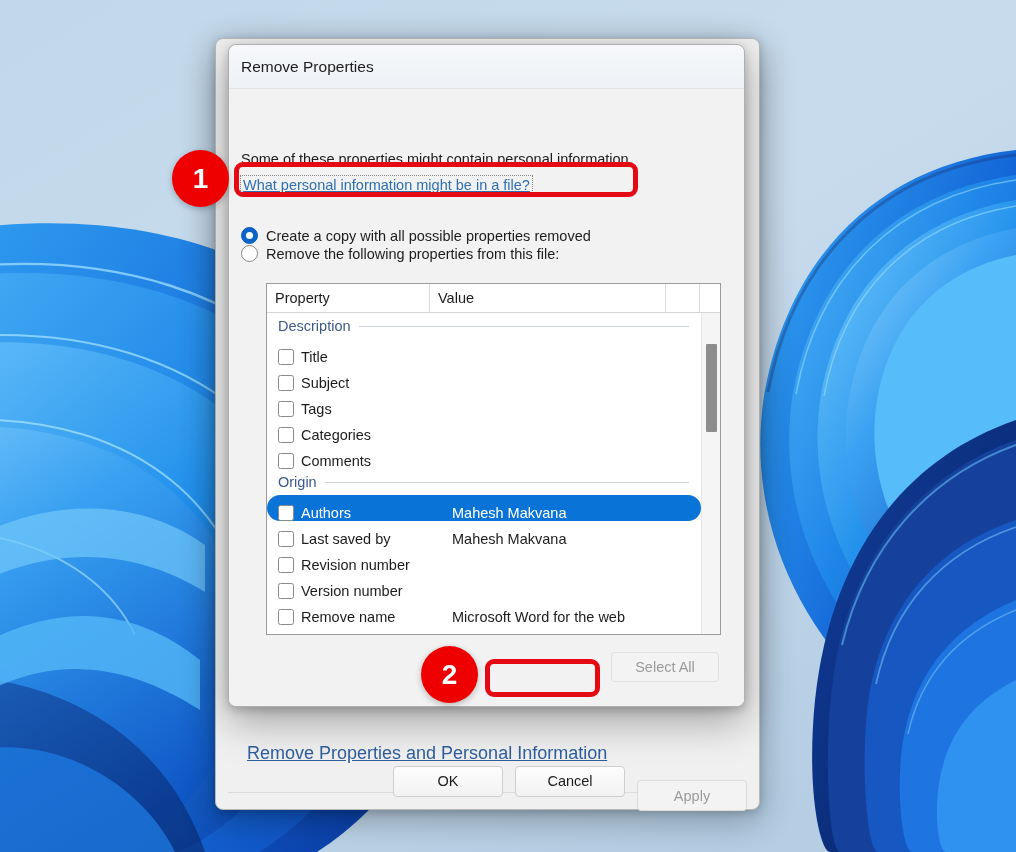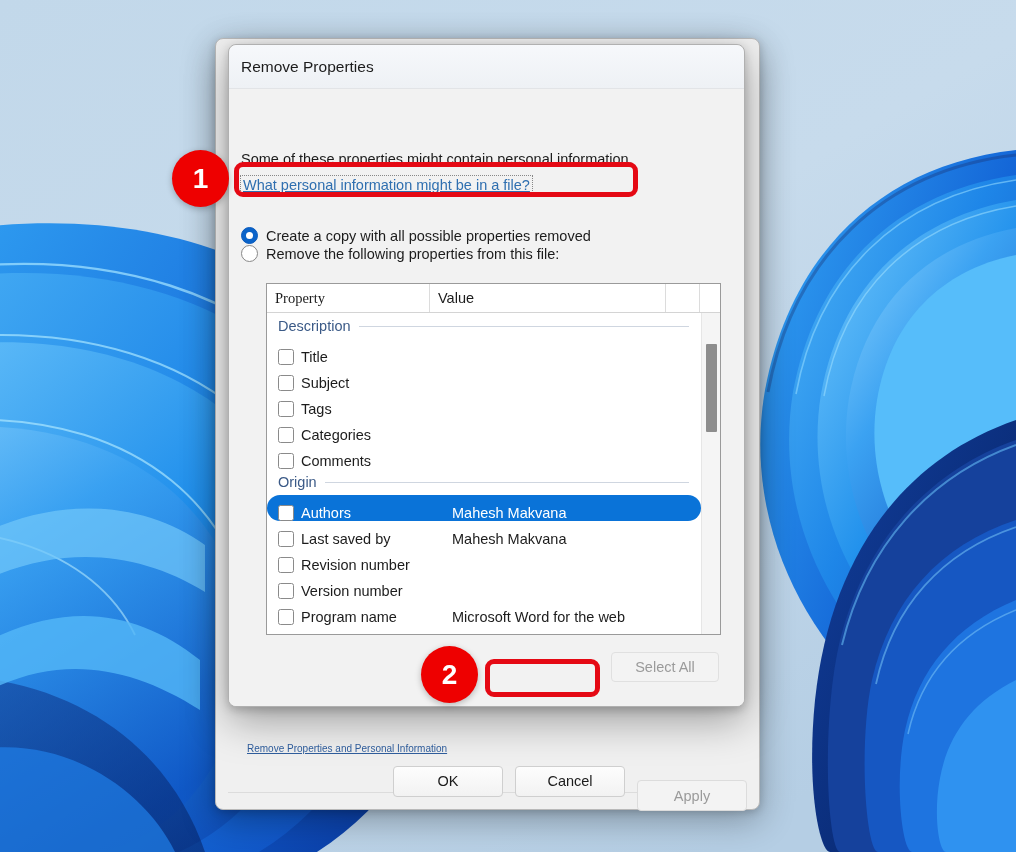--- a/index.html
+++ b/index.html
@@ -29,21 +29,21 @@
     box-shadow: 0 10px 34px rgba(0,0,0,0.30), 0 2px 8px rgba(0,0,0,0.18);
   }
   #props-body {
     position: absolute;
     left: 0; right: 0; top: 0; bottom: 56px;
     overflow: hidden;
   }
   #props-link {
     position: absolute;
     left: 31px; top: 704px;
-    font-size: 10px;
+    font-size: 18px;
     color: #2f5e9e;
     text-decoration: underline;
     white-space: nowrap;
   }
   #props-divider {
     position: absolute;
     left: 12px; right: 12px;
     top: 753px;
     height: 1px;
     background: #dcdcdc;
@@ -171,21 +171,21 @@
     font-size: 14.5px;
     color: #1c1c1c;
   }
   .hcell {
     display: flex;
     align-items: center;
     padding-left: 8px;
     border-right: 1px solid #dcdcdc;
     height: 100%;
   }
-  .hcell.c1 { width: 163px; font-family: Liberation Serif, serif; }
+  .hcell.c1 { width: 163px; }
   .hcell.c2 { width: 236px; }
   .hcell.c3 { width: 34px; border-right: 1px solid #dcdcdc; }
   .hcell.spacer { flex: 1; border-right: none; }
 
   #list-scroll-area {
     position: relative;
     height: 321px;
     background: #fff;
   }
   #list-rows {
@@ -472,21 +472,21 @@
               <span class="pname">Revision number</span>
               <span class="pval"></span>
             </div>
             <div class="prop-row">
               <span class="cbox"></span>
               <span class="pname">Version number</span>
               <span class="pval"></span>
             </div>
             <div class="prop-row">
               <span class="cbox"></span>
-              <span class="pname">Program name</span>
+              <span class="pname">Remove name</span>
               <span class="pval">Microsoft Word for the web</span>
             </div>
             <div class="prop-row">
               <span class="cbox"></span>
               <span class="pname"></span>
               <span class="pval"></span>
             </div>
 
           </div>
 

